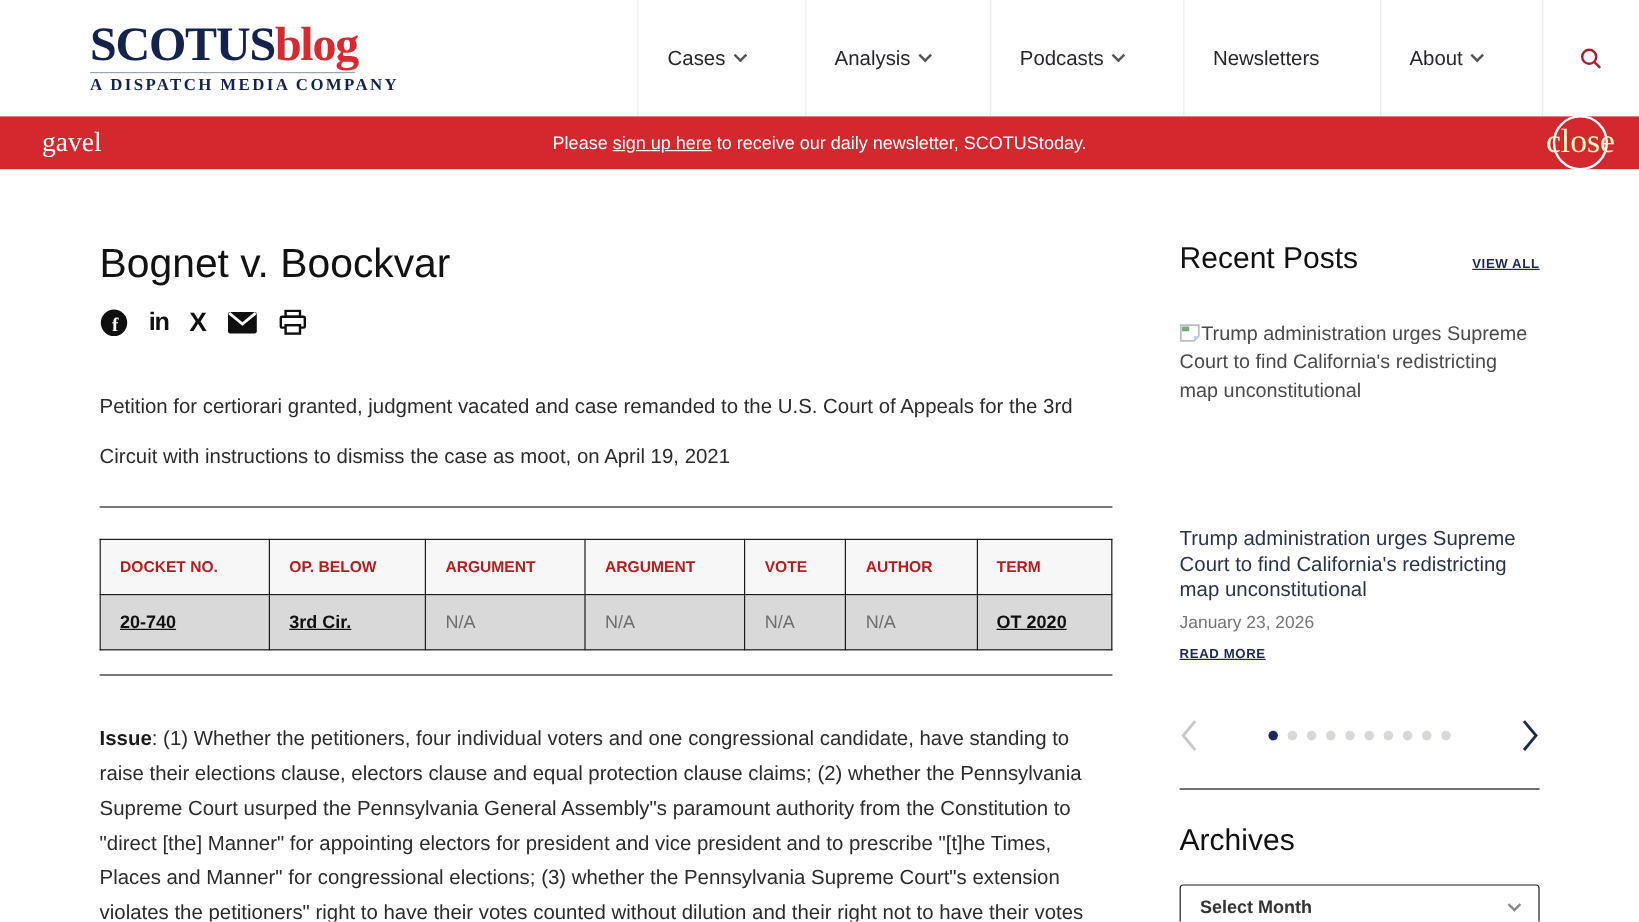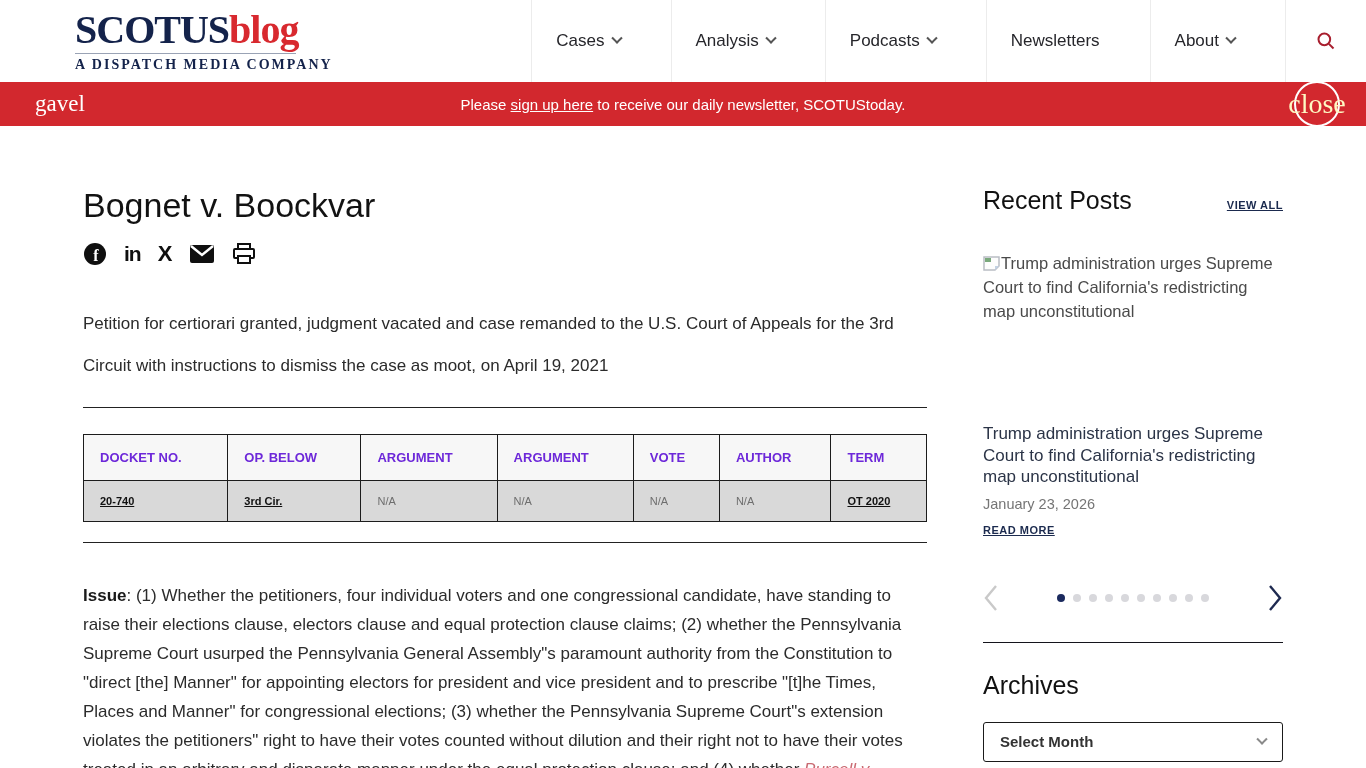--- a/index.html
+++ b/index.html
@@ -1,20 +1,20 @@
 <!DOCTYPE html>
 <html><head>
 <meta charset="utf-8">
 <style>
   * { margin:0; padding:0; box-sizing:border-box; }
   html,body { width:1366px; height:768px; overflow:hidden; background:#fff;
               font-family:"Liberation Sans", sans-serif; color:#2b2b2b; }
 
   
-  .site-header { height:82px; display:flex; align-items:stretch; justify-content:space-between; background:#fff; }
+  .site-header { height:97px; display:flex; align-items:stretch; justify-content:space-between; background:#fff; }
   .logo { margin-left:75px; display:flex; flex-direction:column; justify-content:center; }
   .logo-main { font-family:"Liberation Serif", serif; font-weight:bold; font-size:40px; line-height:40px; letter-spacing:-1px; }
   .logo-main .scotus { color:#14234b; }
   .logo-main .blog   { color:#d8292f; }
   .logo-rule { border:none; border-top:1px solid #9aa3b5; margin:3px 0 3px; width:221px; }
   .logo-tagline { font-family:"Liberation Serif", serif; font-weight:bold; font-size:14px; letter-spacing:2px; color:#14234b; }
 
   .main-nav { display:flex; align-items:stretch;gap:26px; }
   .nav-item { display:flex; align-items:center; gap:8px; padding:0 24px; border-left:1px solid #ececec;
               font-size:17px; color:#26262b; cursor:pointer; white-space:nowrap; }
@@ -40,22 +40,22 @@
   .case-title { font-size:34px; font-weight:400; color:#121212; letter-spacing:0; }
   .social-row { display:flex; align-items:center; gap:17px; margin-top:16px; }
   .social-row .sicon { display:inline-flex; align-items:center; cursor:pointer; color:#0f0f0f; }
   .in-icon { font-weight:bold; font-size:21px; letter-spacing:-1px; }
   .x-icon  { font-weight:bold; font-size:22px; }
   .summary { margin-top:36px; font-size:17px; line-height:42px; color:#2b2b2b; }
   .rule { border:none; border-top:1px solid #222; margin-top:20px; }
 
   table.case-table { margin-top:26px; width:100%; border-collapse:collapse; }
   .case-table th { border:1px solid #1c1c1c; background:#f7f7f7; font-size:13px; font-weight:bold;
-                   text-align:left; padding:15px 16px; color:#6d28d9; }
-  .case-table td { border:1px solid #1c1c1c; background:#d9d9d9; font-size:11px; padding:14px 16px; }
+                   text-align:left; padding:15px 16px; color:#b91c1c; }
+  .case-table td { border:1px solid #1c1c1c; background:#d9d9d9; font-size:15px; padding:14px 16px; }
   .case-table td a { font-weight:bold; color:#111; text-decoration:underline; cursor:pointer; }
   .case-table td.na { color:#6e6e6e; }
 
   .issue-p { margin-top:38px; font-size:17px; line-height:29px; color:#2b2b2b; }
   .issue-p b { color:#1a1a1a; }
   .case-link { color:#c96a72; font-style:italic; cursor:pointer; text-decoration:none; }
 
   
   .sidebar-head { display:flex; align-items:baseline; justify-content:space-between; }
   .sidebar-h2 { font-size:25px; font-weight:400; color:#111; }

